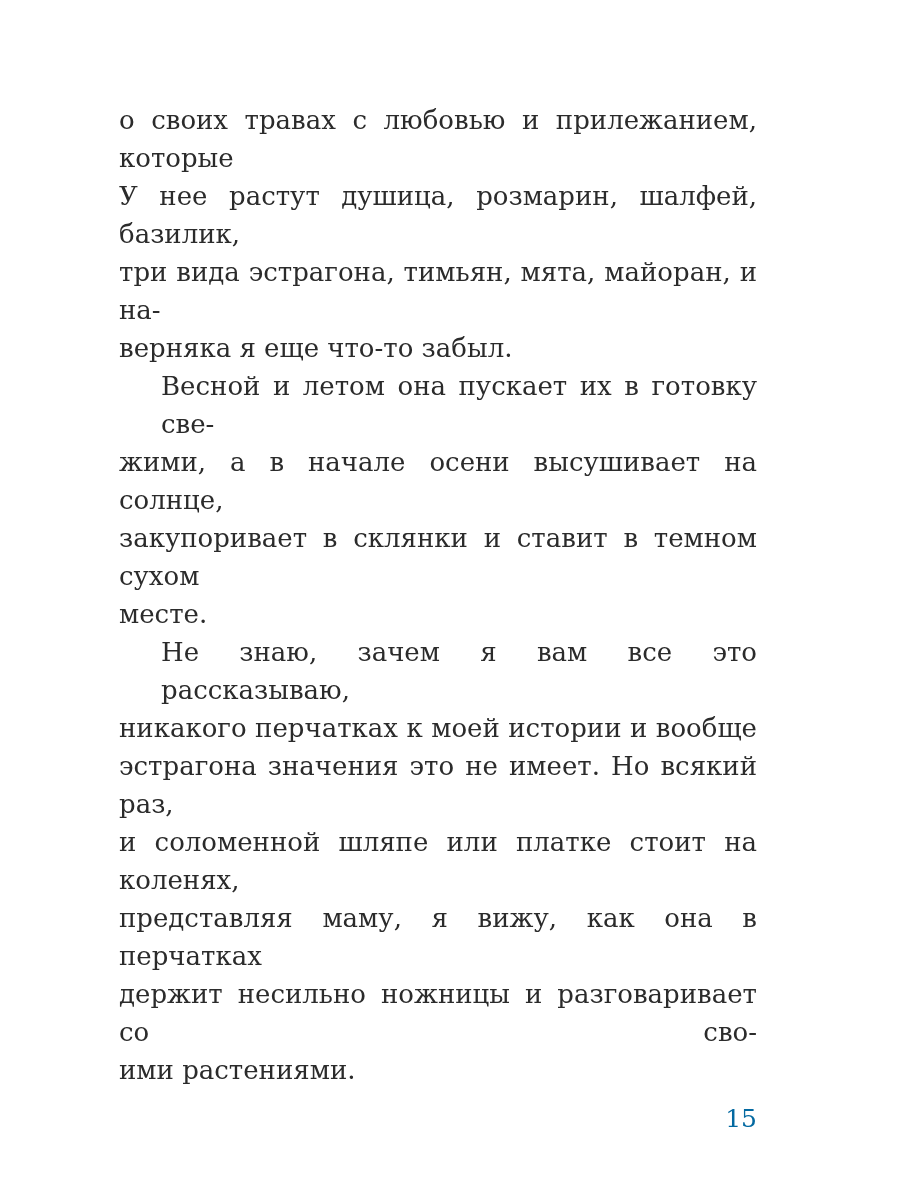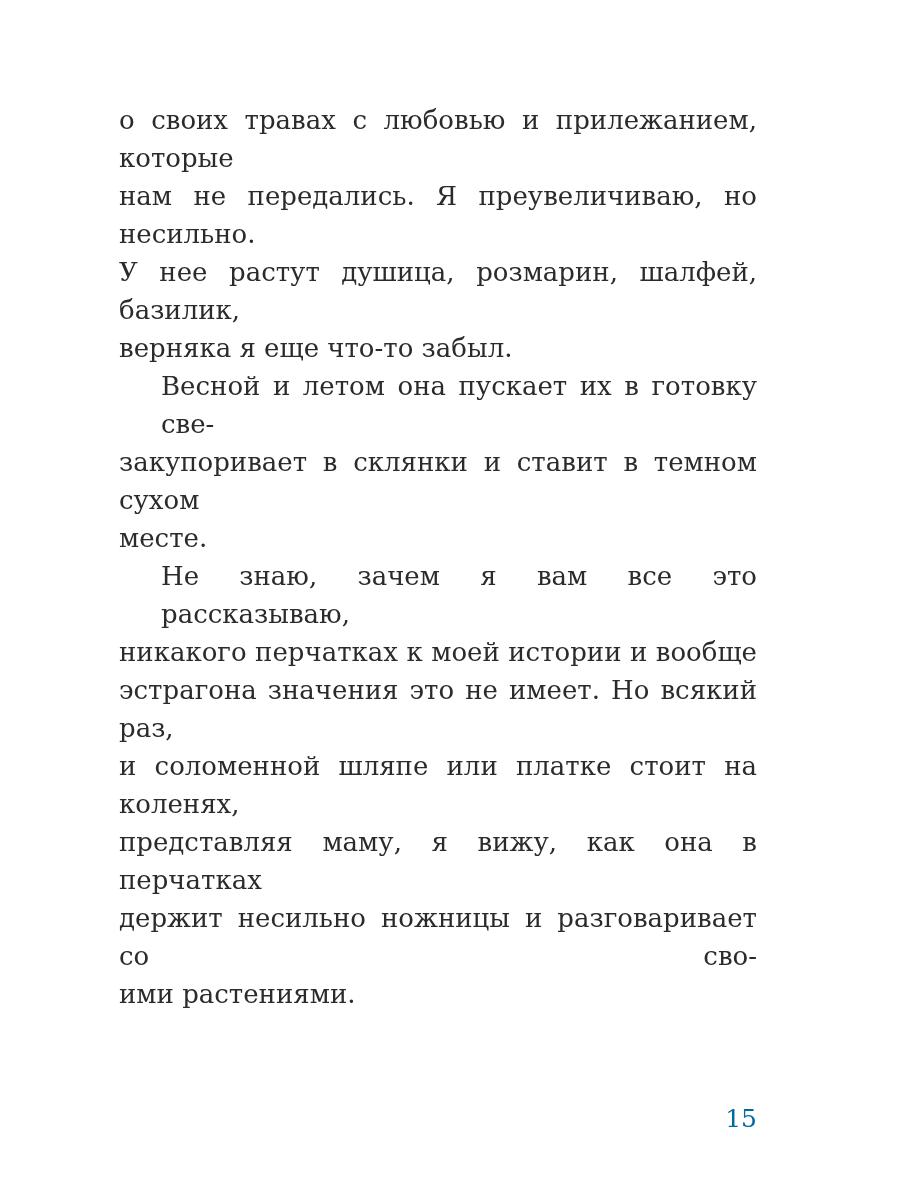--- a/index.html
+++ b/index.html
@@ -54,26 +54,27 @@
     line-height: 30px;
   }
 </style>
 </head>
 <body>
 
 <div class="book-page">
   <div class="text-block">
       <div class="paragraph">
         <div class="line">о своих травах с любовью и прилежанием, которые</div>
-        <div class="line">нам не передались. Я преувеличиваю, но несильно.</div>
         <div class="line">У нее растут душица, розмарин, шалфей, базилик,</div>
+        <div class="line">три вида эстрагона, тимьян, мята, майоран, и на-</div>
         <div class="line last">верняка я еще что-то забыл.</div>
       </div>
       <div class="paragraph">
         <div class="line indent">Весной и летом она пускает их в готовку све-</div>
+        <div class="line">жими, а в начале осени высушивает на солнце,</div>
         <div class="line">закупоривает в склянки и ставит в темном сухом</div>
         <div class="line last">месте.</div>
       </div>
       <div class="paragraph">
         <div class="line indent">Не знаю, зачем я вам все это рассказываю,</div>
         <div class="line">никакого перчатках к моей истории и вообще</div>
         <div class="line">эстрагона значения это не имеет. Но всякий раз,</div>
         <div class="line">и соломенной шляпе или платке стоит на коленях,</div>
         <div class="line">представляя маму, я вижу, как она в перчатках</div>
         <div class="line">держит несильно ножницы и разговаривает со сво-</div>

